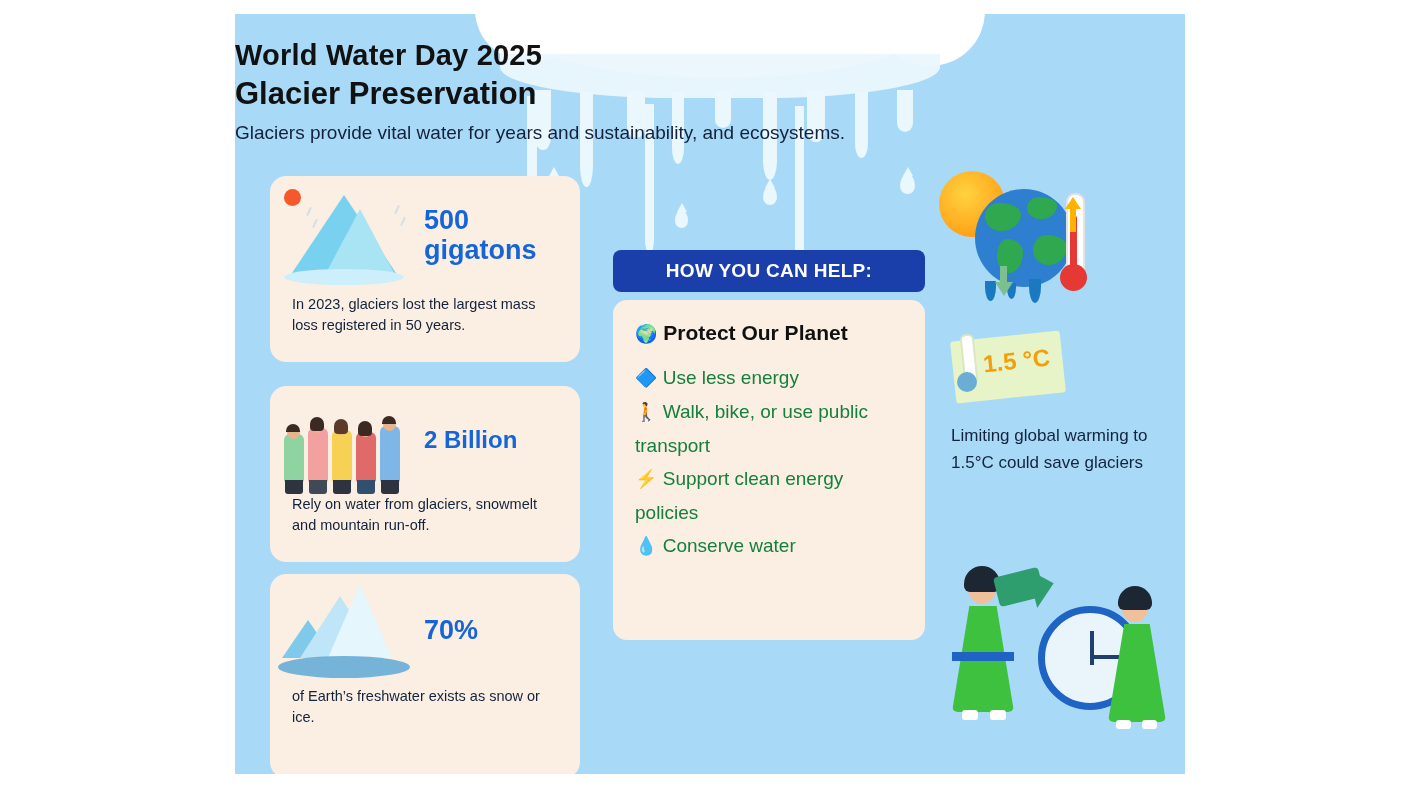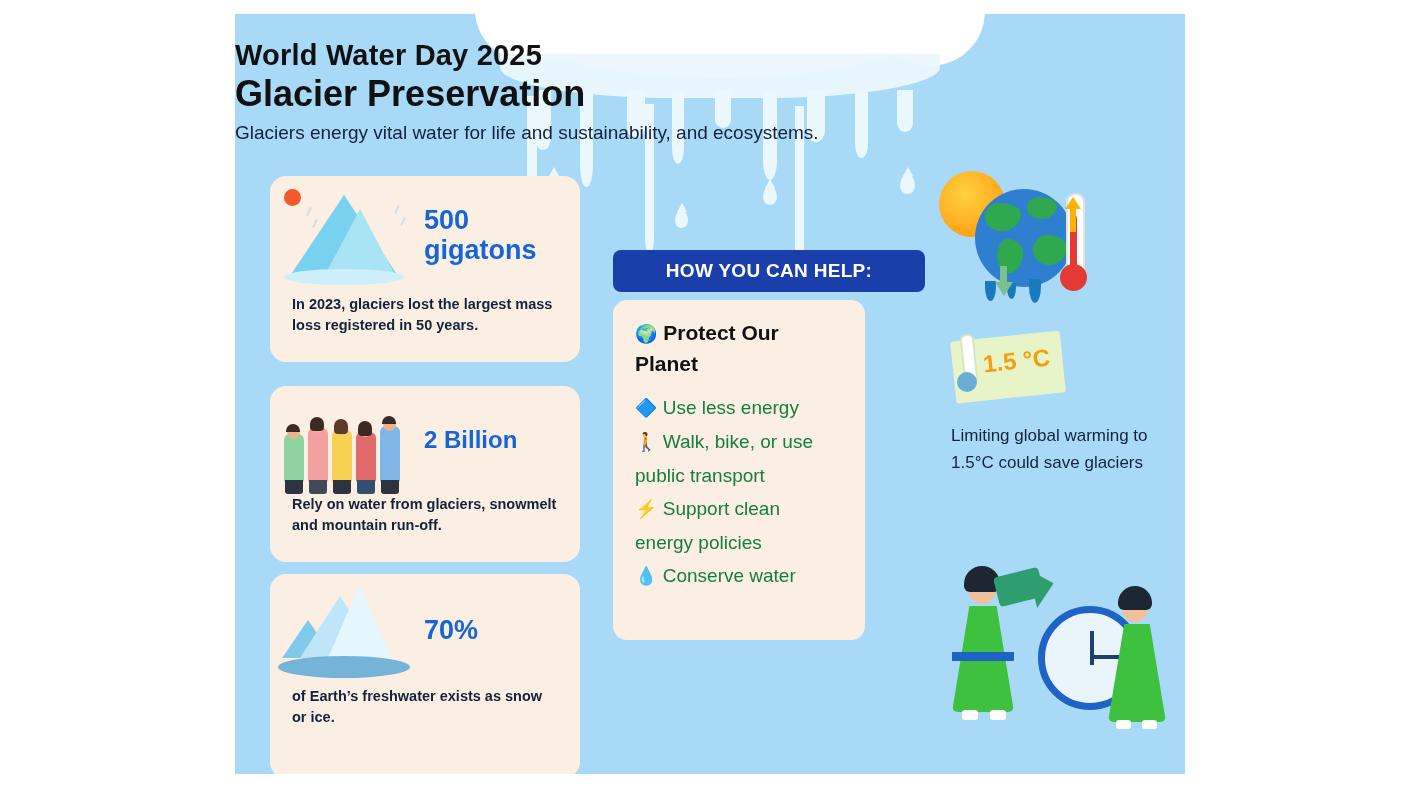--- a/index.html
+++ b/index.html
@@ -91,21 +91,21 @@
     z-index: 5;
   }
   .title1 {
     font-size: 29px;
     font-weight: bold;
     color: #111111;
     letter-spacing: .2px;
     line-height: 38px;
   }
   .title2 {
-    font-size: 36px;
+    font-size: 31px;
     font-weight: bold;
     color: #111111;
     line-height: 40px;
   }
   .subtitle {
     margin-top: 6px;
     font-size: 19px;
     color: #14213d;
     line-height: 26px;
   }
@@ -132,21 +132,21 @@
     font-size: 27px;
     font-weight: bold;
     color: #1565d8;
     line-height: 30px;
     margin-left: 4px;
   }
   .card-stat.small { font-size: 24px; }
   .card-text {
     padding: 0 22px;
     font-size: 14.5px;
-    font-weight: bold;
+    font-weight: normal;
     color: #13233d;
     line-height: 21px;
   }
 
   
   .ice1 {
     position: absolute;
     left: 22px; top: 16px;
     width: 0; height: 0;
     border-left: 52px solid transparent;
@@ -444,21 +444,21 @@
   <div class="drip" style="left:560px;top:92px;width:9px;height:170px;border-radius:0 0 50% 50%/0 0 10% 10%;"></div>
 
   <div class="droplet" style="left:312px;top:160px;width:13px;height:18px;"></div>
   <div class="droplet" style="left:528px;top:172px;width:14px;height:19px;"></div>
   <div class="droplet" style="left:665px;top:160px;width:15px;height:20px;"></div>
   <div class="droplet" style="left:440px;top:196px;width:13px;height:18px;"></div>
 
   <div class="title-wrap">
     <div class="title1">World Water Day 2025</div>
     <div class="title2">Glacier Preservation</div>
-    <div class="subtitle">Glaciers energy vital water for life and sustainability, and ecosystems.</div>
+    <div class="subtitle">Glaciers provide vital water for years and sustainability, and ecosystems.</div>
   </div>
 
   <div class="card" style="left:35px;top:162px;width:310px;height:186px;">
     <div class="card-top">
       <div class="card-art">
         <div class="sun-small"></div>
         <div class="tick" style="left:38px;top:28px;"></div>
         <div class="tick" style="left:44px;top:40px;"></div>
         <div class="tick" style="left:126px;top:26px;"></div>
         <div class="tick" style="left:132px;top:38px;"></div>
@@ -519,21 +519,21 @@
       </div>
       <div>
         <div class="card-stat">70%</div>
       </div>
     </div>
     <div class="card-text">of Earth’s freshwater exists as snow or ice.</div>
   </div>
 
   <div class="help-header" style="left:378px;top:236px;width:312px;height:42px;">HOW YOU CAN HELP:</div>
 
-  <div class="help-body" style="left:378px;top:286px;width:252px;height:340px;">
+  <div class="help-body" style="left:378px;top:286px;width:312px;height:340px;">
     <div class="help-title">
       <span class="emoji">🌍</span>
       <span>Protect Our Planet</span>
     </div>
 
     <div class="help-item">
       <span class="emoji">🔷</span>
       <span>Use less energy</span>
     </div>
     <div class="help-item">

